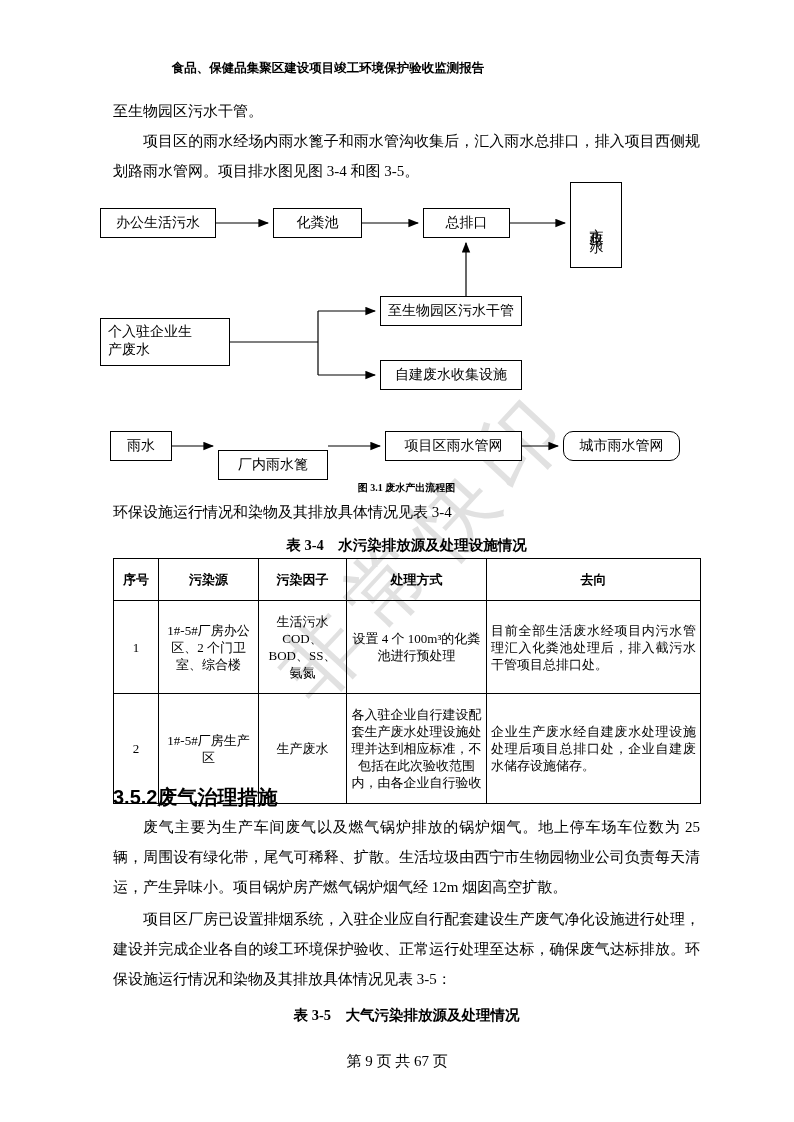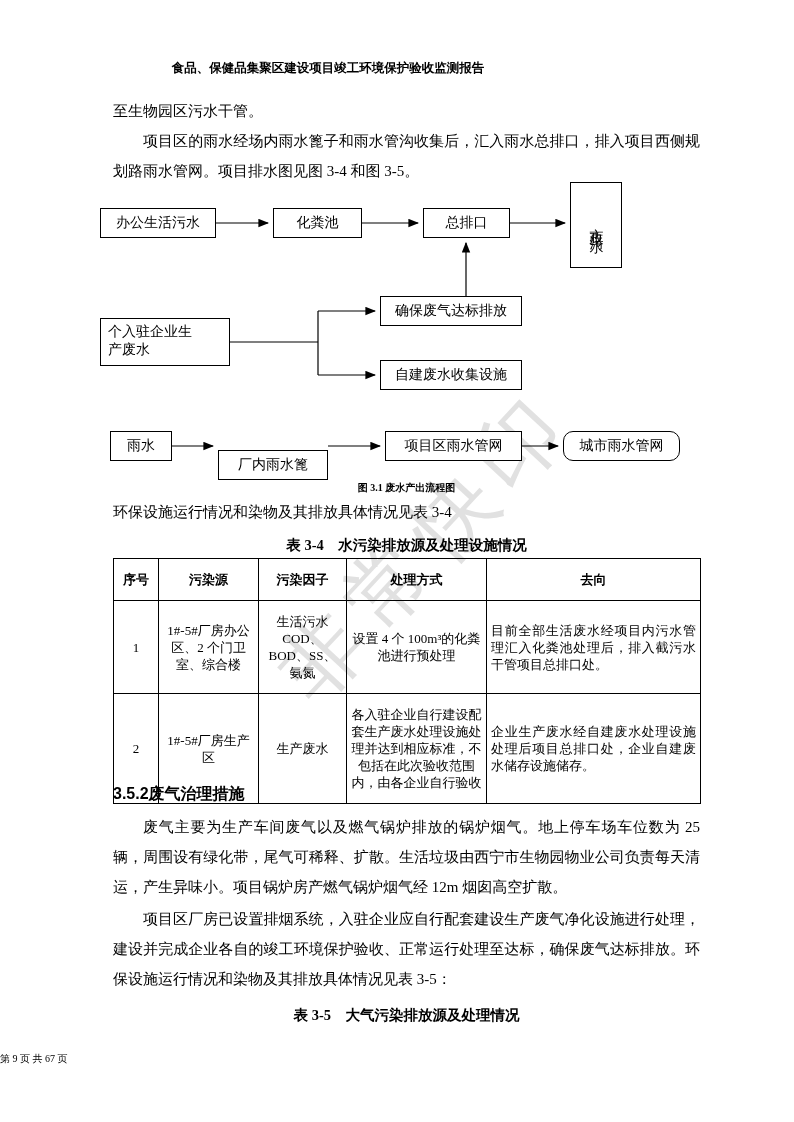--- a/index.html
+++ b/index.html
@@ -22,22 +22,22 @@
     color:#c9c9c9; opacity:.55; z-index:0;
   }
 
   
   .doc-header {
     left:0; width:656px; top:60px; text-align:center;
     font-family:"Liberation Sans", sans-serif;
     font-size:12.5px; font-weight:bold;
   }
   .doc-footer {
-    left:0; width:794px; top:1052px; text-align:left;
-    font-size:10px;
+    left:0; width:794px; top:1052px; text-align:center;
+    font-size:15px;
   }
 
   
   .para { font-size:15px; line-height:30px; text-align:justify; }
   .indent { text-indent:2em; }
 
   
   .fbox {
     position:absolute; border:1px solid #000; background:#fff;
     font-size:14px; display:flex; align-items:center; justify-content:center;
@@ -48,21 +48,21 @@
   }
   .fbox.multiline {
     justify-content:flex-start; align-items:flex-start; text-align:left;
   }
   svg.connectors { position:absolute; left:0; top:0; z-index:1; pointer-events:none; }
 
   .caption { font-size:10px; font-weight:bold; text-align:center; }
   .tbl-title { font-size:14.5px; font-weight:bold; text-align:center; }
   .sec-heading {
     font-family:"Liberation Sans", sans-serif;
-    font-size:16px; font-weight:bold;
+    font-size:20px; font-weight:bold;
   }
 
   
   table.dtable { border-collapse:collapse; width:587px; table-layout:fixed; }
   table.dtable th, table.dtable td {
     border:1px solid #000; font-size:13px; line-height:17px;
     padding:12px 4px; vertical-align:middle; white-space:pre-line;
   }
   table.dtable th { font-weight:bold; text-align:center; height:32px; }
   td.c { text-align:center; }
@@ -95,21 +95,21 @@
   <line x1="172" y1="446" x2="213" y2="446" stroke="#000" stroke-width="1.2" marker-end="url(#ah)"></line>
   <line x1="328" y1="446" x2="380" y2="446" stroke="#000" stroke-width="1.2" marker-end="url(#ah)"></line>
   <line x1="522" y1="446" x2="558" y2="446" stroke="#000" stroke-width="1.2" marker-end="url(#ah)"></line>
 </svg>
 
 <div class="fbox" style="left:100px; top:208px; width:116px; height:30px;">办公生活污水</div>
 <div class="fbox" style="left:273px; top:208px; width:89px; height:30px;">化粪池</div>
 <div class="fbox" style="left:423px; top:208px; width:87px; height:30px;">总排口</div>
 <div class="fbox vertical" style="left:570px; top:182px; width:52px; height:86px;">市政污水</div>
 <div class="fbox multiline" style="left:100px; top:318px; width:130px; height:48px; padding:4px 33px 4px 7px;">个入驻企业生产废水</div>
-<div class="fbox" style="left:380px; top:296px; width:142px; height:30px;">确保废气达标排放</div>
+<div class="fbox" style="left:380px; top:296px; width:142px; height:30px;">至生物园区污水干管</div>
 <div class="fbox" style="left:380px; top:360px; width:142px; height:30px;">自建废水收集设施</div>
 <div class="fbox" style="left:110px; top:431px; width:62px; height:30px;">雨水</div>
 <div class="fbox" style="left:218px; top:450px; width:110px; height:30px;">厂内雨水篦</div>
 <div class="fbox" style="left:385px; top:431px; width:137px; height:30px;">项目区雨水管网</div>
 <div class="fbox" style="left:563px; top:431px; width:117px; height:30px;border-radius:10px;">城市雨水管网</div>
 
 <div class="abs content z1 caption" style="top:481px;">图 3.1 废水产出流程图</div>
 
 <div class="abs content z1 para" style="top:500px; line-height:24px;">环保设施运行情况和染物及其排放具体情况见表 3-4</div>
 

